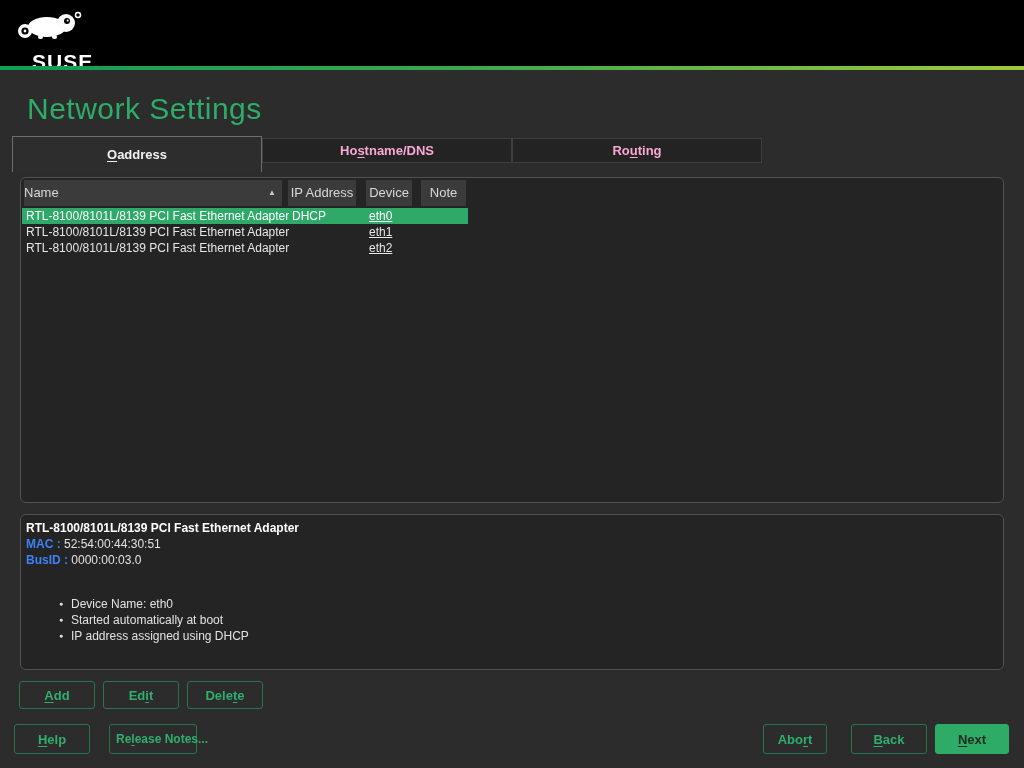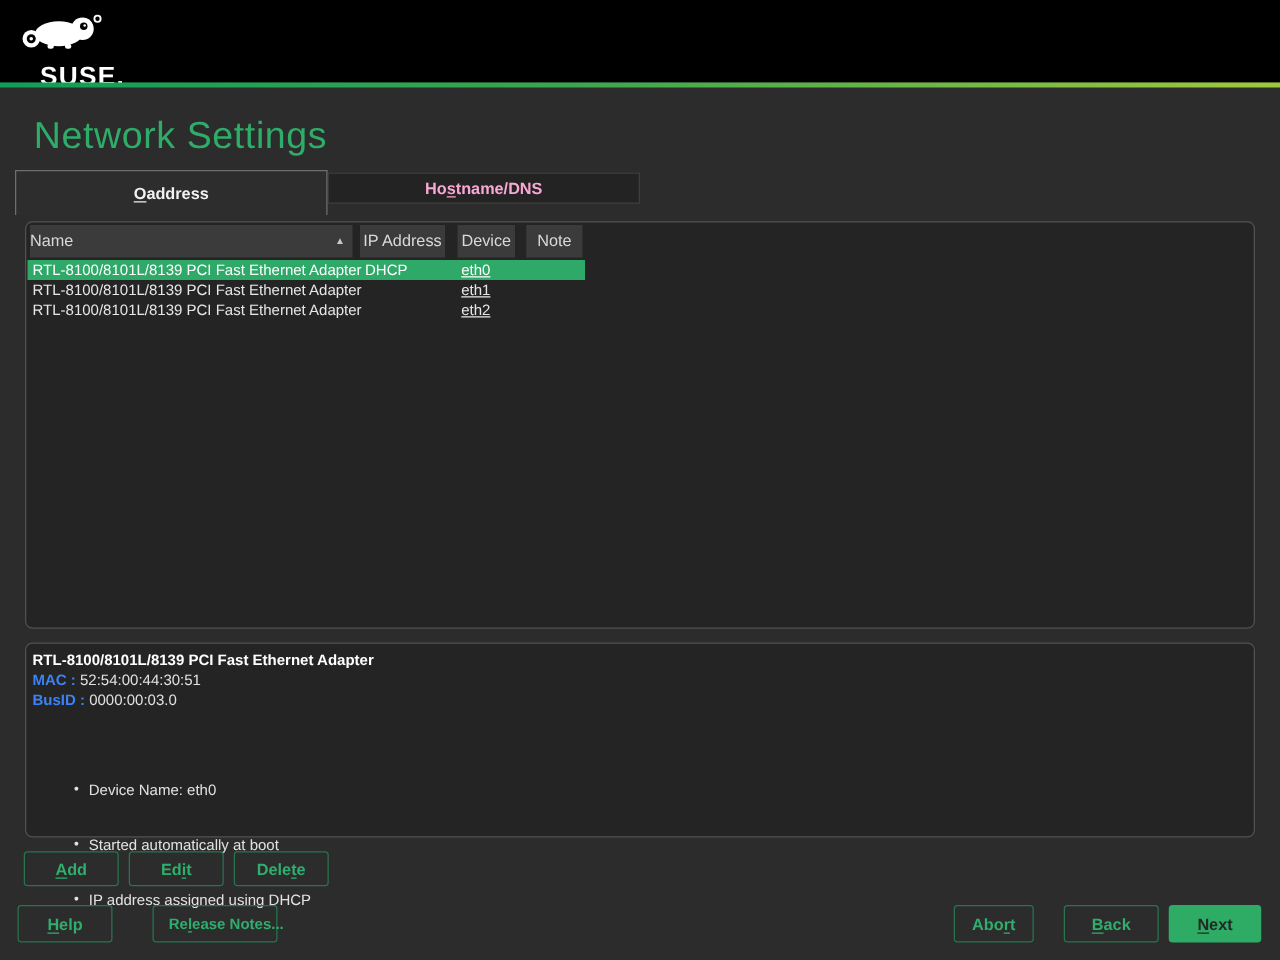--- a/index.html
+++ b/index.html
@@ -84,41 +84,41 @@
   .c-dev  { left:347px;text-decoration:underline; }
   .c-note { left:401px; }
 
   
   .details-panel { font-size:12px; line-height:16px; color:#e2e2e2; }
   .d-title { position:absolute; left:5px; top:5px; font-weight:bold; color:#fff; }
   .d-line1 { position:absolute; left:5px; top:21px; }
   .d-line2 { position:absolute; left:5px; top:37px; }
   .d-label { font-weight:bold; color:#3b82f6; }
   .d-bullets { position:absolute; left:38px; top:81px; list-style:none; }
-  .d-bullets li { position:relative; padding-left:12px; height:16px;margin-top:28px; }
+  .d-bullets li { position:relative; padding-left:12px; height:16px; }
   .d-bullets li::before {
     content:"●"; position:absolute; left:0; top:0; font-size:7px; line-height:16px; color:#e2e2e2;
   }
 
   
   .btn {
     position:absolute; height:28px;
     background:transparent; border:1px solid #27744d; border-radius:3px;
     color:#2fae6d; font-family:"Liberation Sans", sans-serif;
     font-size:13px; font-weight:bold;
     display:flex; align-items:center; justify-content:center;
     white-space:nowrap; cursor:pointer;
   }
   .action-add    { left:19px;  top:681px; width:76px; }
   .action-edit   { left:103px; top:681px; width:76px; }
   .action-delete { left:187px; top:681px; width:76px; }
 
   .fbtn { height:30px; top:724px; font-size:13px; }
   .f-help    { left:14px;  width:76px; }
-  .f-release { left:122px; width:100px; font-size:12px;padding-left:18px; }
+  .f-release { left:109px; width:88px; font-size:12px;padding-left:18px; }
   .f-abort   { left:763px; width:64px; }
   .f-back    { left:851px; width:76px; }
   .f-next    { left:935px; width:74px; background:#2eac66; border-color:#2eac66; color:#222b25; }
 </style>
 </head>
 <body>
 
 <div class="app">
 
   <header class="topbar">
@@ -146,20 +146,25 @@
     <div class="tab t0 active">
         <span></span>
         <span class="mn">O</span>
         <span>address</span>
       </div>
     <div class="tab t1">
         <span>Ho</span>
         <span class="mn">s</span>
         <span>tname/DNS</span>
       </div>
+    <div class="tab t2">
+        <span>Ro</span>
+        <span class="mn">u</span>
+        <span>ting</span>
+      </div>
   </nav>
 
   <section class="panel table-panel">
     <div class="thead">
       <div class="th th-name"><span>Name</span><span class="sort-ind">▲</span></div>
       <div class="th th-ip"><span>IP Address</span></div>
       <div class="th th-dev"><span>Device</span></div>
       <div class="th th-note"><span>Note</span></div>
     </div>
 

